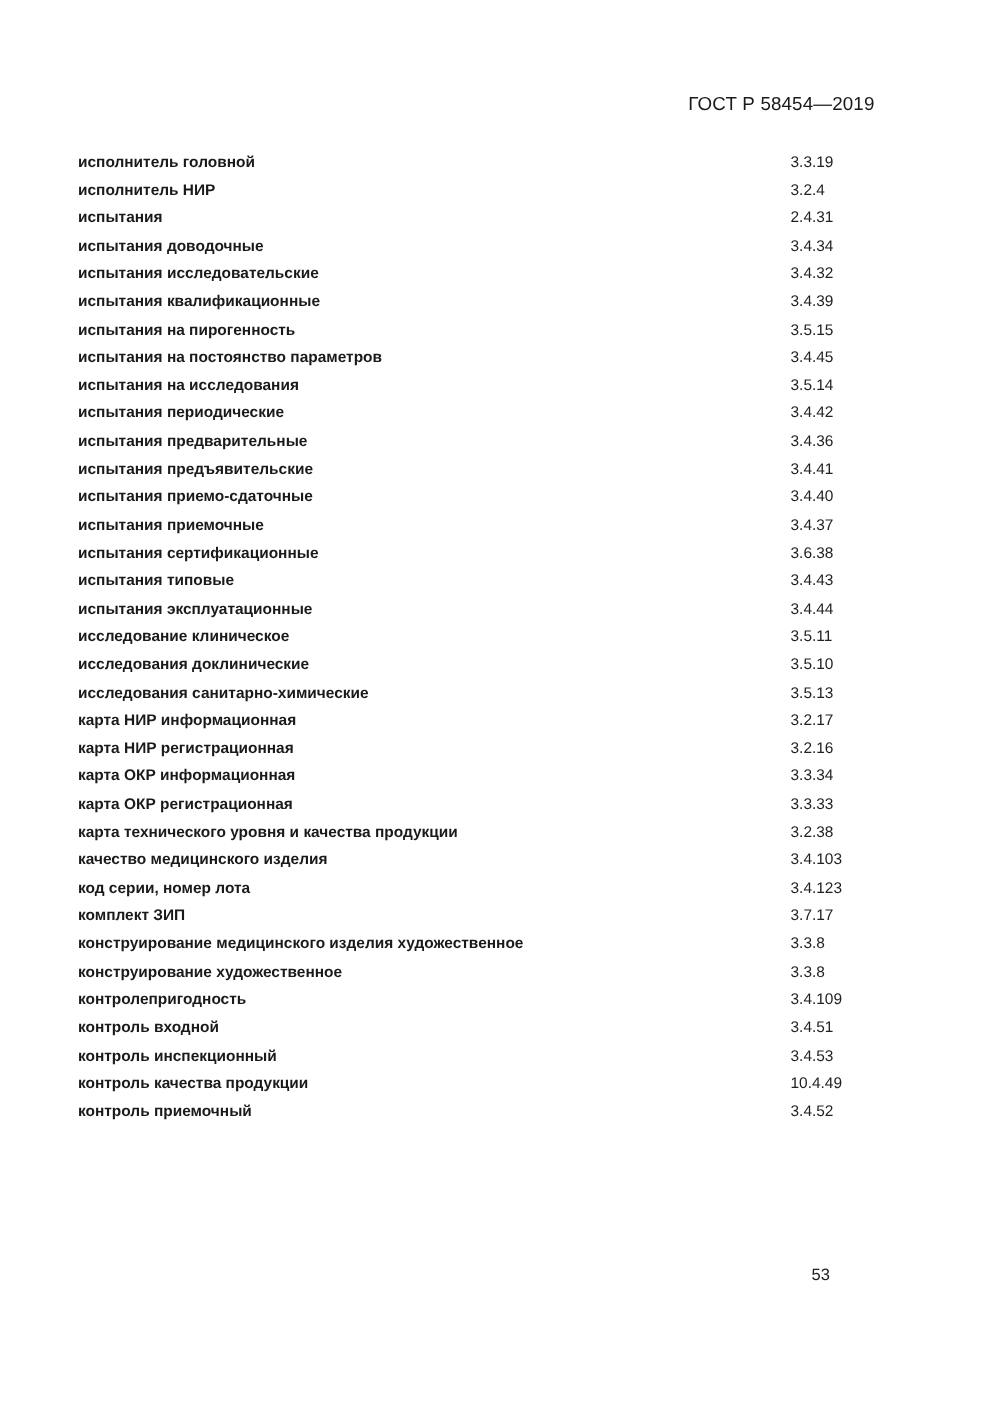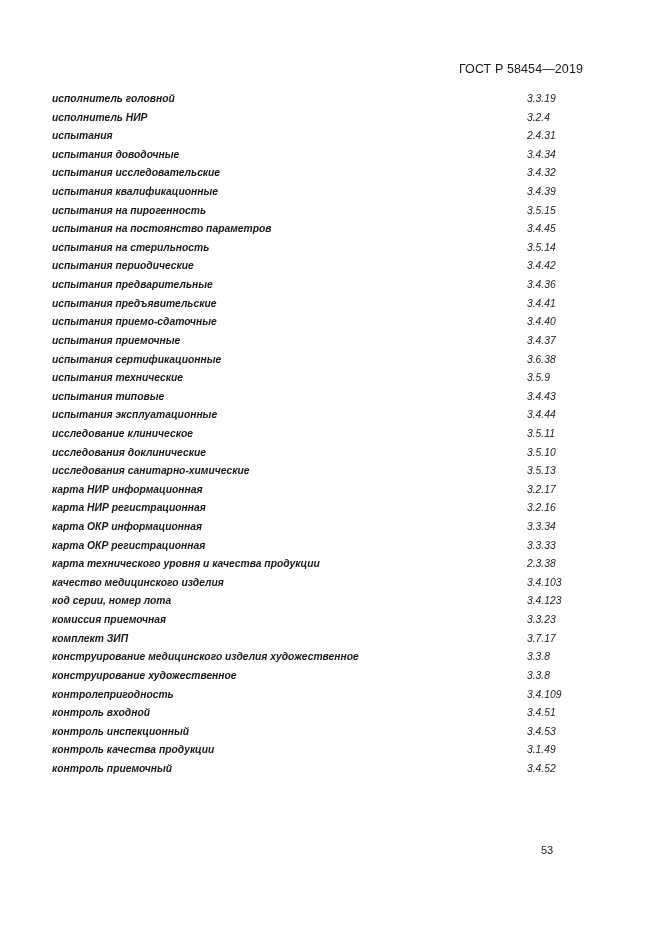--- a/index.html
+++ b/index.html
@@ -18,27 +18,26 @@
     .page-header {
       position: absolute;
       top: 62px;
       right: 78px;
       font-size: 12.5px;
       font-weight: normal;
       letter-spacing: 0.1px;
     }
     .index-list {
       position: absolute;
-      top: 92px;
+      top: 102px;
       left: 52px;
       width: 560px;
       margin: 0;
       padding: 0;
       list-style: none;
-      font-style: italic;
     }
     .index-row {
       position: relative;
       height: 18.62px;
       line-height: 14px;
       font-size: 10.3px;
     }
     .term {
       position: absolute;
       left: 0;
@@ -94,21 +93,21 @@
     </li>
   <li class="index-row">
       <span class="term">испытания на пирогенность</span>
       <span class="ref">3.5.15</span>
     </li>
   <li class="index-row">
       <span class="term">испытания на постоянство параметров</span>
       <span class="ref">3.4.45</span>
     </li>
   <li class="index-row">
-      <span class="term">испытания на стерильность</span>
+      <span class="term">испытания на исследования</span>
       <span class="ref">3.5.14</span>
     </li>
   <li class="index-row">
       <span class="term">испытания периодические</span>
       <span class="ref">3.4.42</span>
     </li>
   <li class="index-row">
       <span class="term">испытания предварительные</span>
       <span class="ref">3.4.36</span>
     </li>
@@ -122,24 +121,20 @@
     </li>
   <li class="index-row">
       <span class="term">испытания приемочные</span>
       <span class="ref">3.4.37</span>
     </li>
   <li class="index-row">
       <span class="term">испытания сертификационные</span>
       <span class="ref">3.6.38</span>
     </li>
   <li class="index-row">
-      <span class="term">испытания технические</span>
-      <span class="ref">3.5.9</span>
-    </li>
-  <li class="index-row">
       <span class="term">испытания типовые</span>
       <span class="ref">3.4.43</span>
     </li>
   <li class="index-row">
       <span class="term">испытания эксплуатационные</span>
       <span class="ref">3.4.44</span>
     </li>
   <li class="index-row">
       <span class="term">исследование клиническое</span>
       <span class="ref">3.5.11</span>
@@ -163,35 +158,31 @@
   <li class="index-row">
       <span class="term">карта ОКР информационная</span>
       <span class="ref">3.3.34</span>
     </li>
   <li class="index-row">
       <span class="term">карта ОКР регистрационная</span>
       <span class="ref">3.3.33</span>
     </li>
   <li class="index-row">
       <span class="term">карта технического уровня и качества продукции</span>
-      <span class="ref">2.3.38</span>
+      <span class="ref">3.2.38</span>
     </li>
   <li class="index-row">
       <span class="term">качество медицинского изделия</span>
       <span class="ref">3.4.103</span>
     </li>
   <li class="index-row">
       <span class="term">код серии, номер лота</span>
       <span class="ref">3.4.123</span>
     </li>
   <li class="index-row">
-      <span class="term">комиссия приемочная</span>
-      <span class="ref">3.3.23</span>
-    </li>
-  <li class="index-row">
       <span class="term">комплект ЗИП</span>
       <span class="ref">3.7.17</span>
     </li>
   <li class="index-row">
       <span class="term">конструирование медицинского изделия художественное</span>
       <span class="ref">3.3.8</span>
     </li>
   <li class="index-row">
       <span class="term">конструирование художественное</span>
       <span class="ref">3.3.8</span>
@@ -203,21 +194,21 @@
   <li class="index-row">
       <span class="term">контроль входной</span>
       <span class="ref">3.4.51</span>
     </li>
   <li class="index-row">
       <span class="term">контроль инспекционный</span>
       <span class="ref">3.4.53</span>
     </li>
   <li class="index-row">
       <span class="term">контроль качества продукции</span>
-      <span class="ref">3.1.49</span>
+      <span class="ref">10.4.49</span>
     </li>
   <li class="index-row">
       <span class="term">контроль приемочный</span>
       <span class="ref">3.4.52</span>
     </li>
 </ul>
 
 <div class="page-number">53</div>
 
 </body></html>

